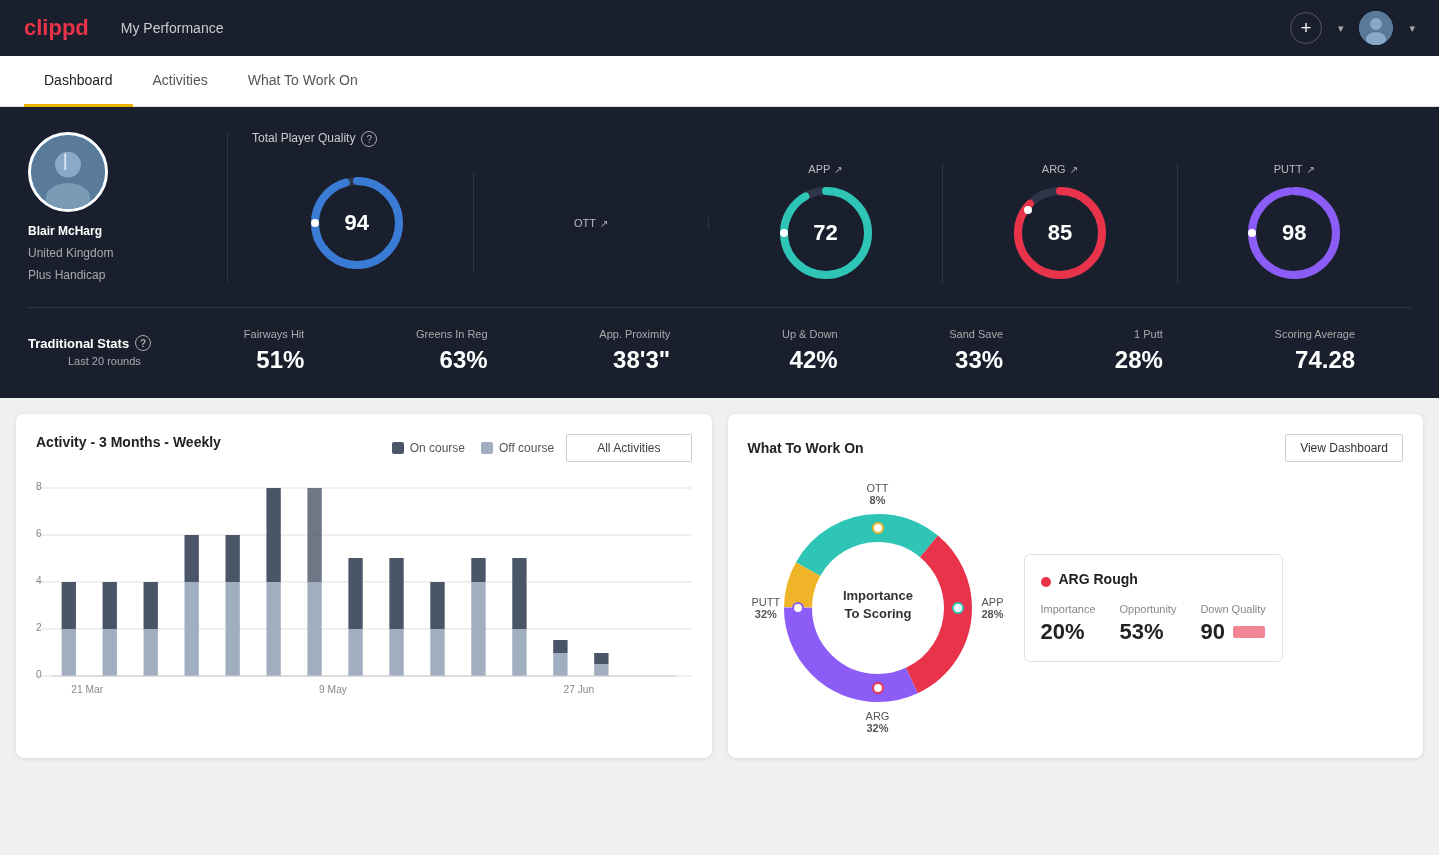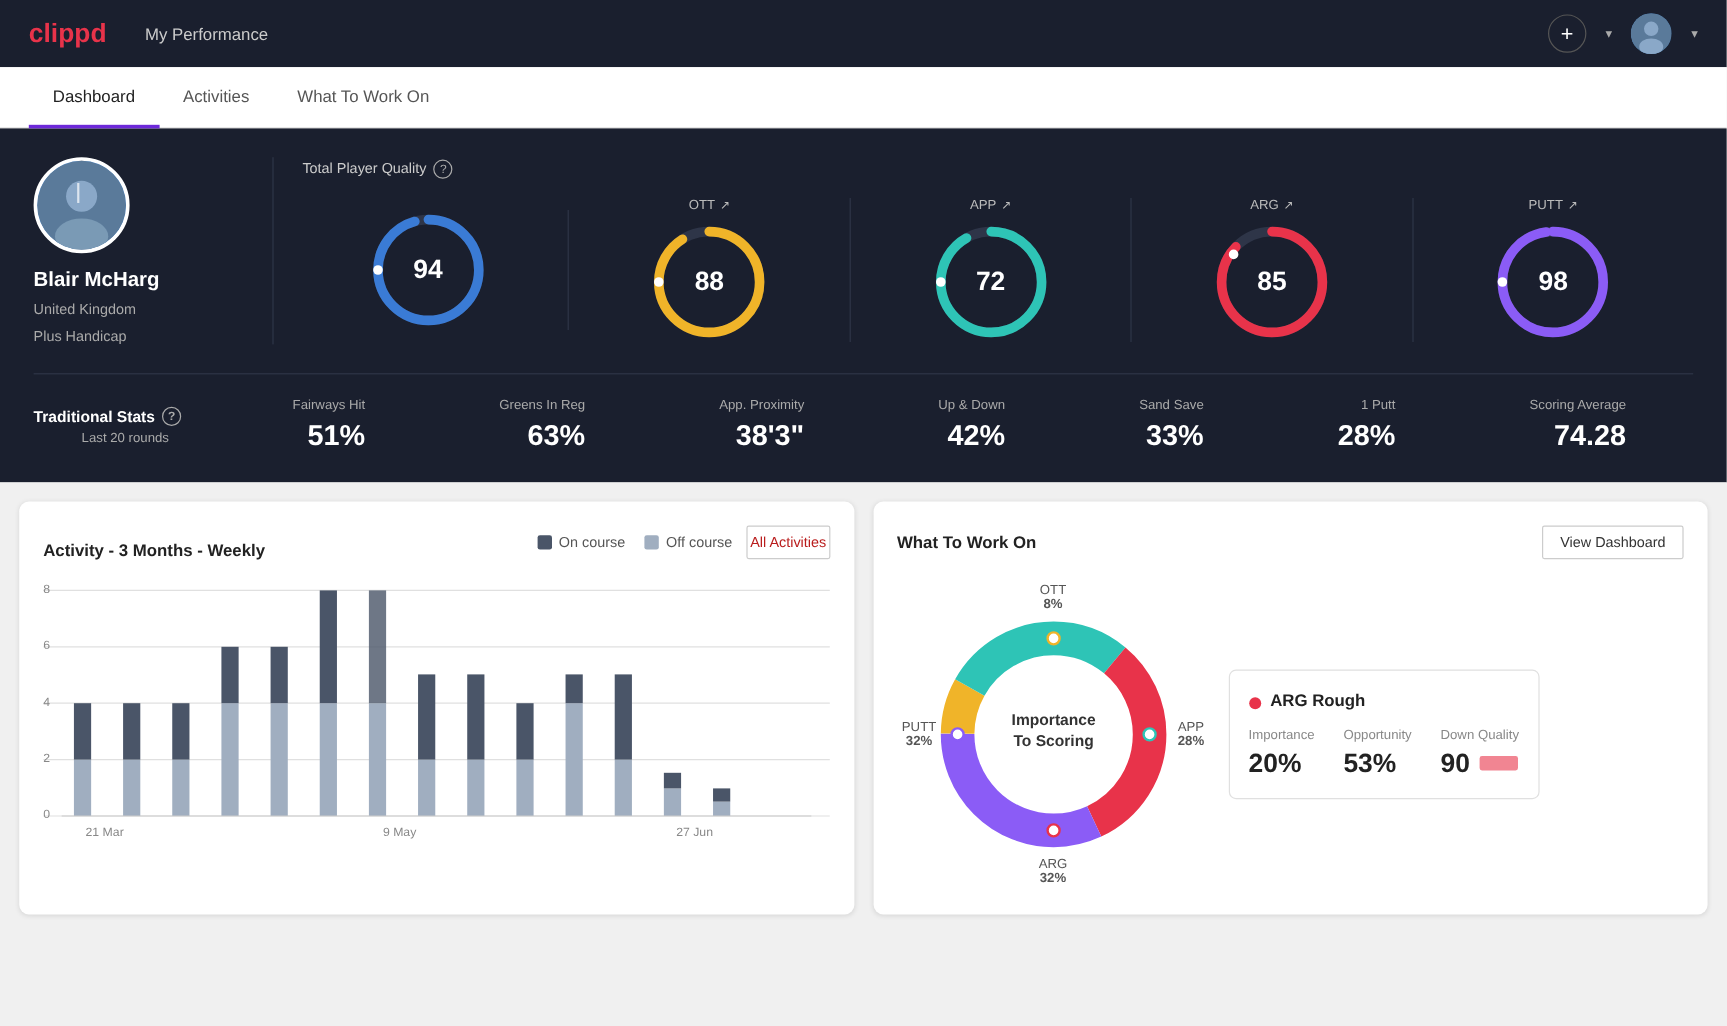--- a/index.html
+++ b/index.html
@@ -58,21 +58,21 @@
     .nav-tab {
       padding: 16px 20px;
       font-size: 14px;
       color: #555;
       cursor: pointer;
       border-bottom: 3px solid transparent;
       margin-bottom: -1px;
     }
     .nav-tab.active {
       color: #222;
-      border-bottom: 3px solid #6d28d9;
+      border-bottom: 3px solid #eab308;
       font-weight: 500;
     }
 
     
     .stats-banner {
       background: #1a1f2e;
       padding: 24px 28px;
     }
     .stats-top {
       display: flex;
@@ -88,21 +88,21 @@
       padding-right: 24px;
       border-right: 1px solid #2e3548;
     }
     .player-avatar {
       width: 80px; height: 80px; border-radius: 50%;
       background: linear-gradient(135deg, #6a9fd8, #4a7fc0);
       border: 3px solid #fff;
       display: flex; align-items: center; justify-content: center;
       overflow: hidden;
     }
-    .player-name { font-size: 17px; font-weight: 700; color: #fff; margin-top: 4px; text-align: center; }
+    .player-name { font-size: 12px; font-weight: 700; color: #fff; margin-top: 4px; text-align: center; }
     .player-country { font-size: 12px; color: #aaa; }
     .player-handicap { font-size: 12px; color: #aaa; }
 
     .quality-section {
       flex: 1;
       padding-left: 24px;
     }
     .quality-title {
       font-size: 12px; color: #ccc; margin-bottom: 16px;
       display: flex; gap: 6px;
@@ -184,42 +184,42 @@
     .chart-card {
       flex: 1;
       background: #fff;
       border-radius: 8px;
       padding: 20px;
       box-shadow: 0 1px 4px rgba(0,0,0,0.1);
     }
     .chart-header {
       display: flex;
       justify-content: space-between;
-      align-items: flex-end;
+      align-items: flex-start;
       margin-bottom: 16px;
     }
     .chart-title { font-size: 14px; font-weight: 600; color: #222; }
     .chart-legend {
       display: flex;
       align-items: center;
       gap: 16px;
     }
     .legend-item {
       display: flex; align-items: center; gap: 6px;
       font-size: 12px; color: #555;
     }
     .legend-dot { width: 12px; height: 12px; border-radius: 2px; }
     .all-activities-btn {
       border: 1.5px solid #ccc;
       background: #fff;
-      padding: 6px 2px;
+      padding: 6px 30px;
       font-size: 12px;
       cursor: pointer;
       border-radius: 2px;
-      color: #b91c1c;
+      color: #404040;
     }
 
     
     .bar-chart-area {
       position: relative;
       height: 220px;
     }
 
     
     .work-card {
@@ -343,28 +343,20 @@
             </svg>
             <div class="gauge-value">94</div>
           </div>
         </div>
 
         <div class="gauge-item">
           <div class="gauge-label">
             <span>OTT</span>
             <span class="arrow">↗</span>
           </div>
-          <div class="gauge-circle">
-            <svg width="100" height="100" viewBox="0 0 100 100">
-              <circle cx="50" cy="50" r="42" fill="none" stroke="#2e3548" stroke-width="8"></circle>
-              <circle cx="50" cy="50" r="42" fill="none" stroke="#f0b429" stroke-width="8" stroke-dasharray="240 24" stroke-dashoffset="0" stroke-linecap="round"></circle>
-              <circle cx="50" cy="8" r="4" fill="#fff"></circle>
-            </svg>
-            <div class="gauge-value">88</div>
-          </div>
         </div>
 
         <div class="gauge-item">
           <div class="gauge-label">
             <span>APP</span>
             <span class="arrow">↗</span>
           </div>
           <div class="gauge-circle">
             <svg width="100" height="100" viewBox="0 0 100 100">
               <circle cx="50" cy="50" r="42" fill="none" stroke="#2e3548" stroke-width="8"></circle>

